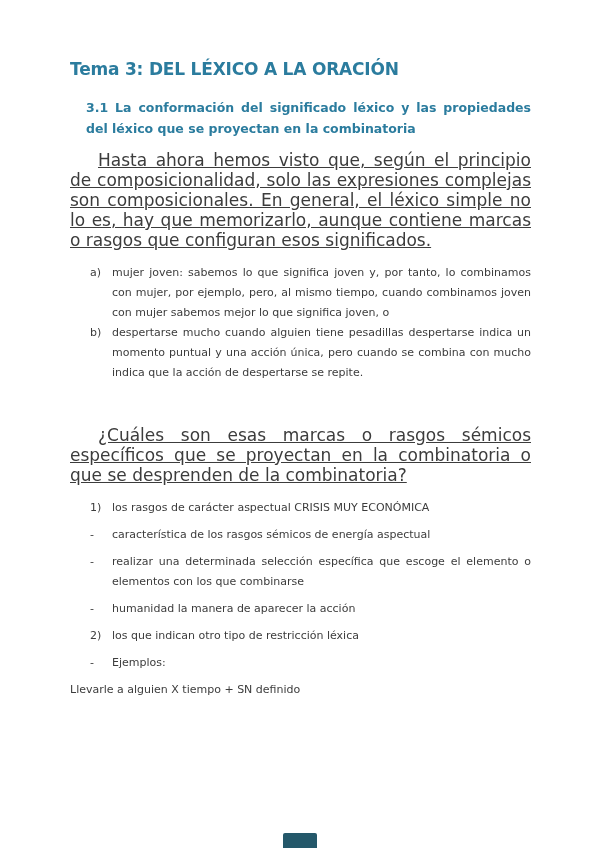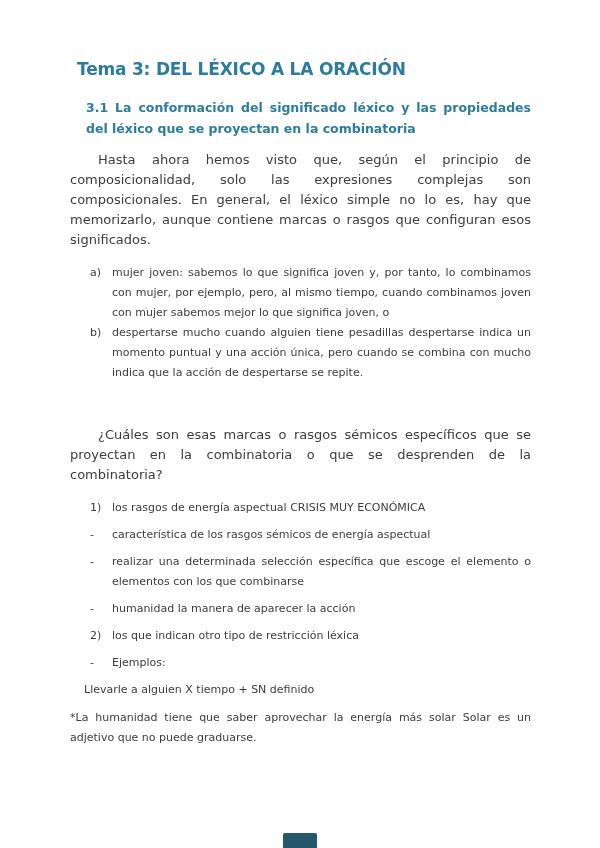--- a/index.html
+++ b/index.html
@@ -12,40 +12,41 @@
     width: 600px;
     height: 848px;
     background: #ffffff;
     box-sizing: border-box;
     padding: 58px 69px 0 70px;
     font-family: "DejaVu Sans", "Liberation Sans", sans-serif;
     color: #3c3c3c;
     overflow: hidden;
   }
   .doc-title {
-    margin: 0 0 17px 7px;
+    margin: 0 0 17px 0;
     font-size: 17px;
     line-height: 22px;
     font-weight: bold;
     color: #2b7c9e;
     letter-spacing: -0.2px;
   }
   .section-heading {
     margin: 0 0 11px 16px;
     font-size: 12.5px;
     line-height: 21px;
     font-weight: bold;
     color: #2b7c9e;
     text-align: justify;
   }
   .body-text {
-    font-size: 13px;
+    font-size: 17px;
     line-height: 20px;
     text-align: justify;
     margin: 0 0 13px 0;
+    text-decoration: underline;
   }
   .indent-lg { text-indent: 28px; }
   .indent-sm { text-indent: 12px; }
   .list-row {
     display: flex;
     margin: 0 0 0 20px;
     font-size: 11px;
     line-height: 20px;
   }
   .list-row .marker {
@@ -57,21 +58,21 @@
   }
   .ab-list { margin-bottom: 13px; }
   .question { margin-top: 42px; }
   .feature-list .list-row { margin-bottom: 7px; }
   .example-line {
     font-size: 11px;
     line-height: 20px;
     margin: 0 0 8px 0;
     text-align: justify;
   }
-  .example-indented { margin-left: 14px; }
+  .example-indented { margin-left: 0; }
   .footer-mark {
     position: absolute;
     left: 283px;
     top: 833px;
     width: 34px;
     height: 15px;
     background: #24586a;
     border-radius: 2px 2px 0 0;
   }
 </style>
@@ -96,21 +97,21 @@
       <span class="marker">b)</span>
       <span class="item-text">despertarse mucho cuando alguien tiene pesadillas despertarse indica un momento puntual y una acción única, pero cuando se combina con mucho indica que la acción de despertarse se repite.</span>
     </div>
   </div>
 
   <p class="body-text indent-lg question">¿Cuáles son esas marcas o rasgos sémicos específicos que se proyectan en la combinatoria o que se desprenden de la combinatoria?</p>
 
   <div class="feature-list">
     <div class="list-row">
       <span class="marker">1)</span>
-      <span class="item-text">los rasgos de energía aspectual CRISIS MUY ECONÓMICA</span>
+      <span class="item-text">los rasgos de carácter aspectual CRISIS MUY ECONÓMICA</span>
     </div>
     <div class="list-row">
       <span class="marker">-</span>
       <span class="item-text">característica de los rasgos sémicos de energía aspectual</span>
     </div>
     <div class="list-row">
       <span class="marker">-</span>
       <span class="item-text">realizar una determinada selección específica que escoge el elemento o elementos con los que combinarse</span>
     </div>
     <div class="list-row">
@@ -123,17 +124,16 @@
     </div>
     <div class="list-row">
       <span class="marker">-</span>
       <span class="item-text">Ejemplos:</span>
     </div>
   </div>
 
 
   <p class="example-line example-indented">Llevarle a alguien X tiempo + SN definido</p>
 
-  <p class="example-line">*La humanidad tiene que saber aprovechar la energía más solar Solar es un adjetivo que no puede graduarse.</p>
 
   <div class="footer-mark"></div>
 
 </div>
 
 </body></html>

